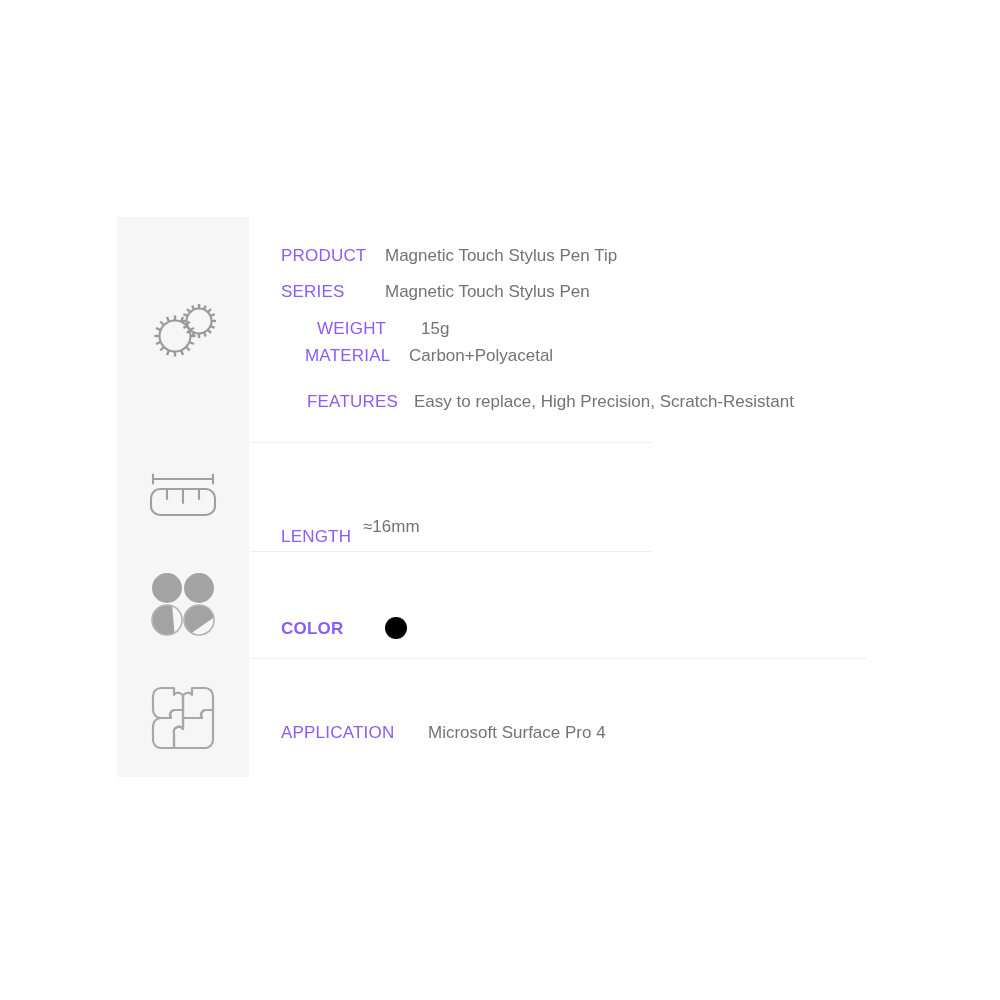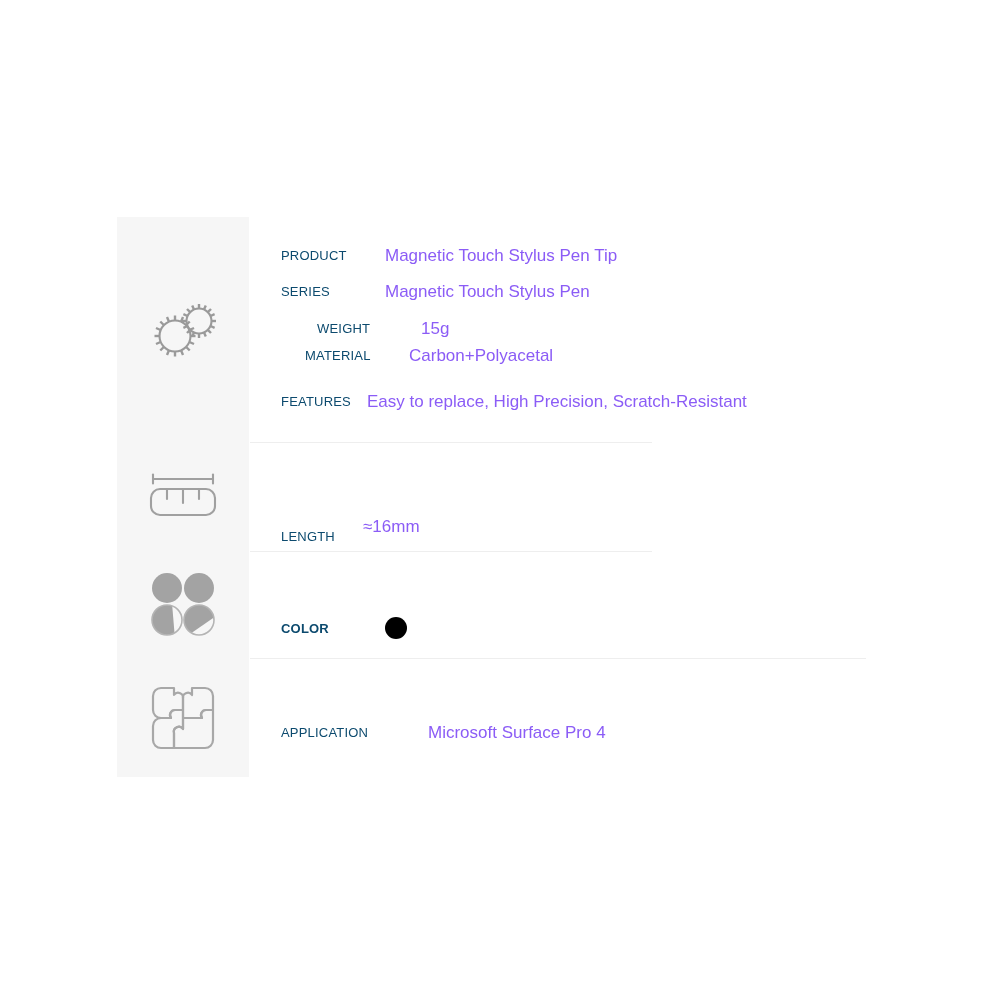--- a/index.html
+++ b/index.html
@@ -55,51 +55,51 @@
   .spec-line {
     position: absolute;
     left: 0;
     white-space: nowrap;
     height: 28px;
     line-height: 28px;
   }
 
   .lbl {
     display: inline-block;
-    font-size: 13px;
+    font-size: 17px;
     letter-spacing: 0.2px;
-    color: #0c4a6e;
+    color: #8b5cf6;
     vertical-align: middle;
   }
 
   .val {
     display: inline-block;
     font-size: 17px;
-    color: #8b5cf6;
+    color: #737373;
     vertical-align: middle;
   }
 
   
   .r-product   { top: 24px; }
   .r-series    { top: 60px; }
   .r-weight    { top: 97px; margin-left: 36px; }
   .r-material  { top: 124px; margin-left: 24px; }
   .r-features  { top: 170px; }
 
   .r-product  .val,
   .r-series   .val,
   .r-weight   .val,
   .r-material .val { margin-left: 22px; }
   .r-features .val { margin-left: 16px; }
 
   .r-product  .lbl,
   .r-series   .lbl,
   .r-weight   .lbl,
   .r-material .lbl { width: 82px; }
-  .r-features .lbl { width: auto; }
+  .r-features .lbl { width: auto; margin-left: 26px; }
 
   
   .r-length      { top: 286px; }
   .r-length .lbl { width: 82px; margin-top: 20px; }
   .r-length .val { }
 
   .r-color       { top: 397px; font-weight: bold; }
   .r-color .lbl  { width: 82px; }
 
   .swatch {

